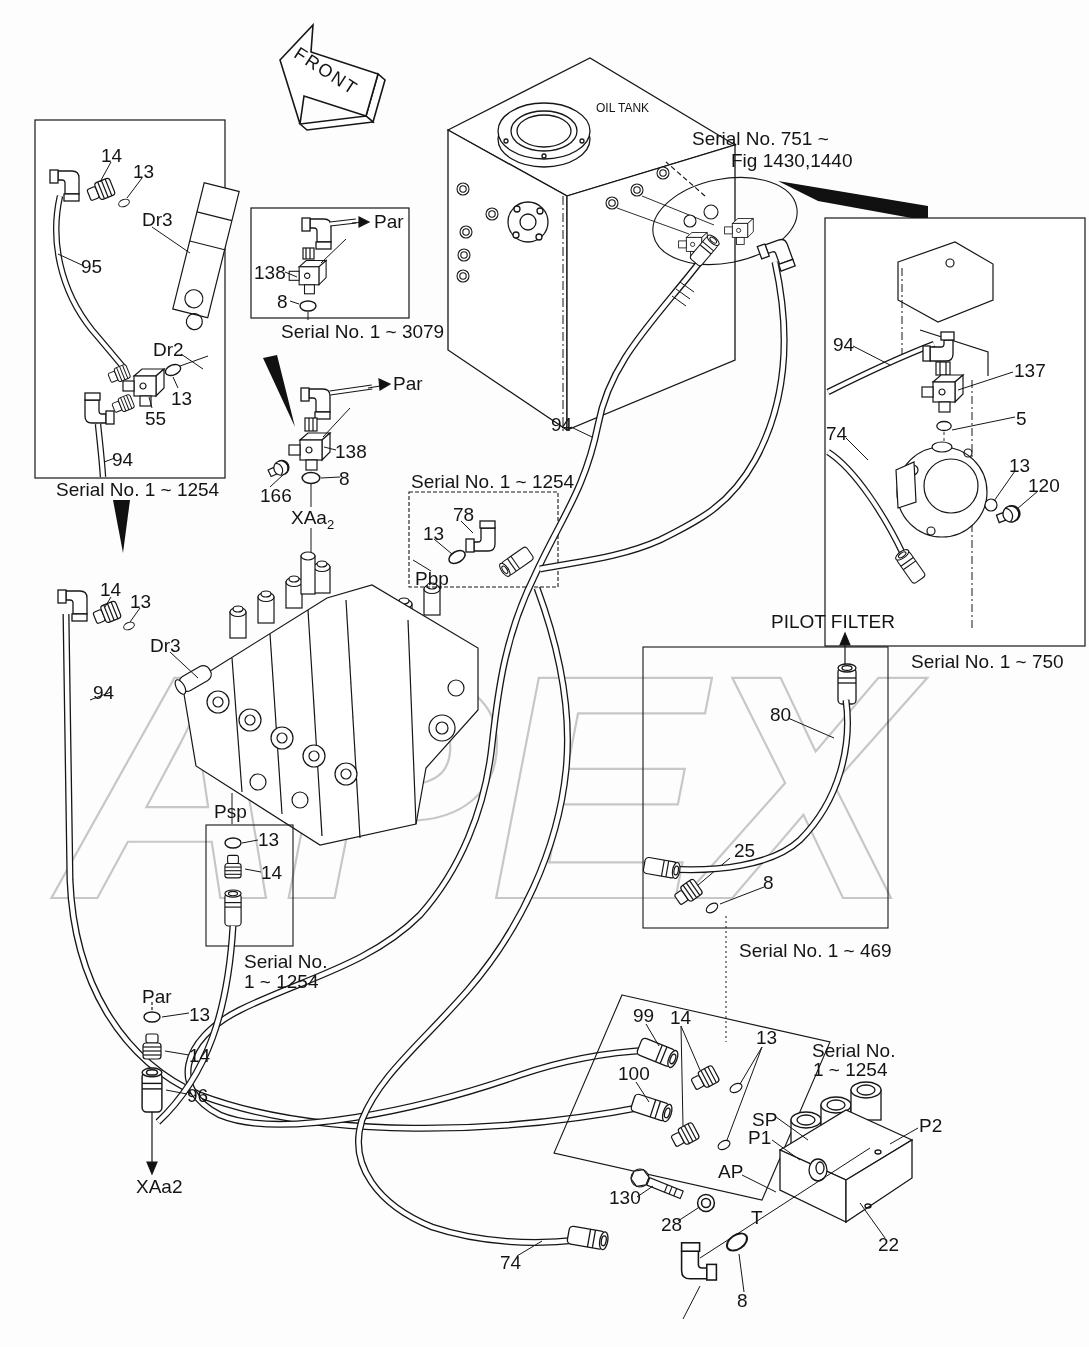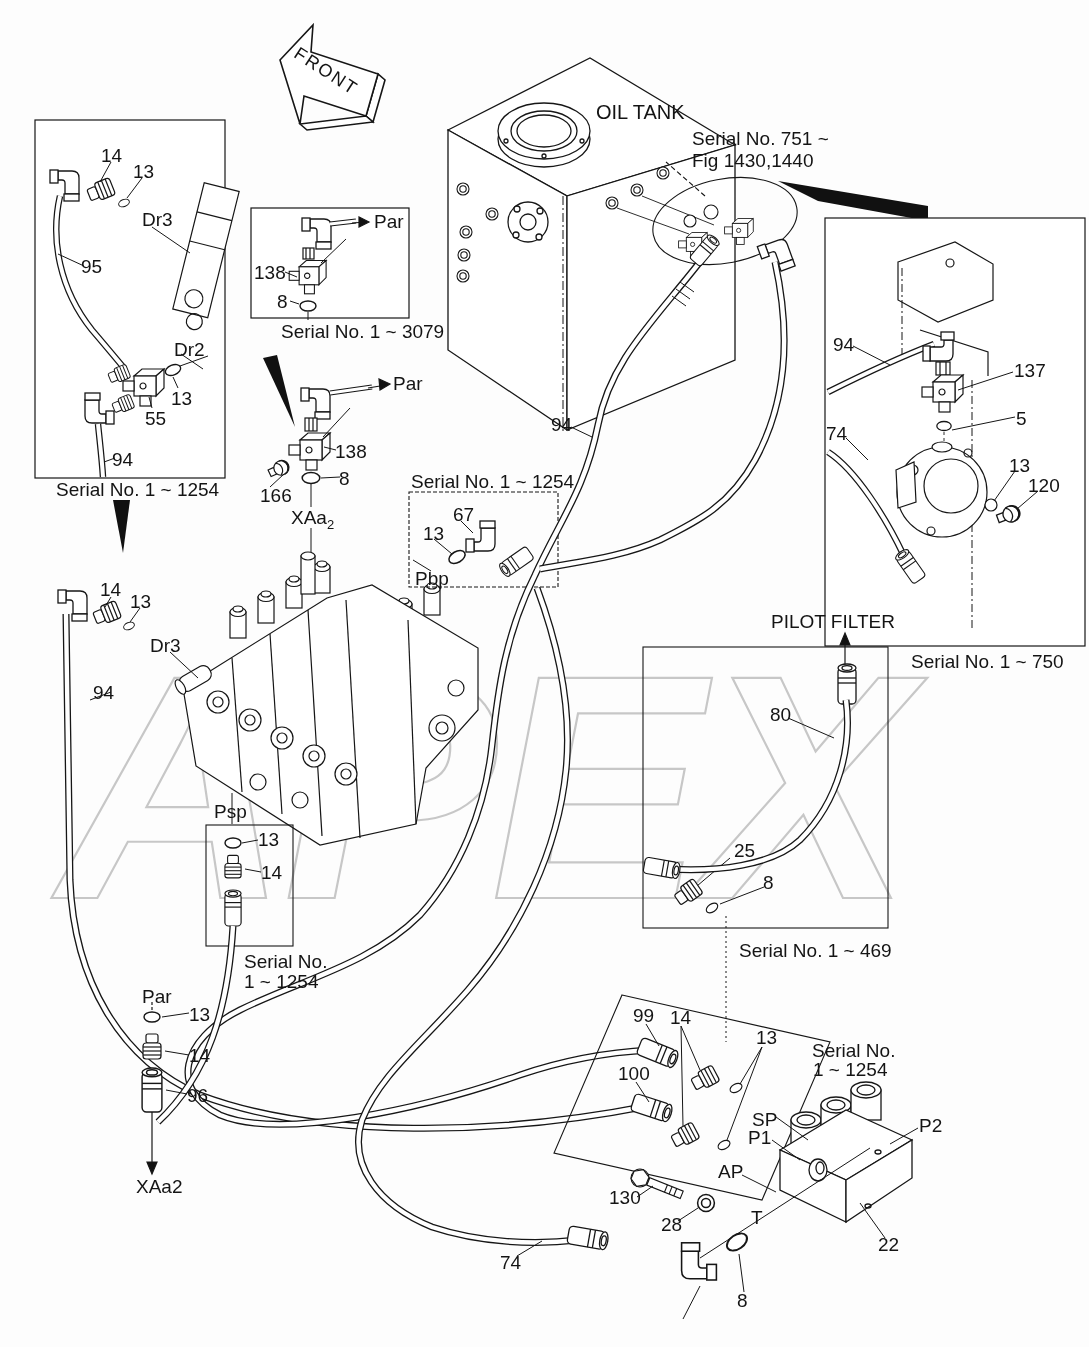--- a/index.html
+++ b/index.html
@@ -1,21 +1,21 @@
 <!DOCTYPE html>
 <html><head>
 <meta charset="utf-8">
 <style>
   html,body{margin:0;padding:0;background:#fff;}
   #canvas{position:relative;width:1089px;height:1347px;background:#fdfdfd;overflow:hidden;
           font-family:"Liberation Sans",sans-serif;color:#111;}
   svg{position:absolute;left:0;top:0;}
   .lbl{position:absolute;font-size:19px;line-height:1.05;white-space:nowrap;color:#141414;}
   .lbl sub{font-size:13px;}
-  .big{font-size:20px;}
+  .big{font-size:12px;}
   .front{transform:rotate(33deg);transform-origin:left top;font-size:18px;letter-spacing:2px;}
   .wm-txt{font-family:"Liberation Sans",sans-serif;font-style:italic;font-weight:bold;}
 </style>
 </head>
 <body>
 
 <div id="canvas">
 
 <svg width="1089" height="1347" viewBox="0 0 1089 1347">
   <defs>
@@ -465,45 +465,45 @@
   </g>
 
   <g stroke="#161616" stroke-width="1">
     <line x1="571" y1="427" x2="592" y2="437"></line>
   </g>
 </svg>
 
 <div class="lbl front" style="left:301px;top:44px;">FRONT</div>
 <div class="lbl big" style="left:596px;top:102px;">OIL TANK</div>
 <div class="lbl" style="left:692px;top:129px;">Serial No. 751 ~</div>
-<div class="lbl" style="left:692px;top:151px;">Fig 1430,1440</div>
+<div class="lbl" style="left:731px;top:151px;">Fig 1430,1440</div>
 
 <div class="lbl" style="left:101px;top:146px;">14</div>
 <div class="lbl" style="left:133px;top:162px;">13</div>
 <div class="lbl" style="left:142px;top:210px;">Dr3</div>
 <div class="lbl" style="left:81px;top:257px;">95</div>
-<div class="lbl" style="left:153px;top:340px;margin-left:21px;">Dr2</div>
+<div class="lbl" style="left:153px;top:340px;">Dr2</div>
 <div class="lbl" style="left:171px;top:389px;">13</div>
 <div class="lbl" style="left:145px;top:409px;">55</div>
 <div class="lbl" style="left:112px;top:450px;">94</div>
 <div class="lbl" style="left:56px;top:480px;">Serial No. 1 ~ 1254</div>
 
 <div class="lbl" style="left:374px;top:212px;">Par</div>
 <div class="lbl" style="left:254px;top:263px;">138</div>
 <div class="lbl" style="left:277px;top:292px;">8</div>
 <div class="lbl" style="left:281px;top:322px;">Serial No. 1 ~ 3079</div>
 
 <div class="lbl" style="left:393px;top:374px;">Par</div>
 <div class="lbl" style="left:335px;top:442px;">138</div>
 <div class="lbl" style="left:339px;top:469px;">8</div>
 <div class="lbl" style="left:260px;top:486px;">166</div>
 <div class="lbl" style="left:291px;top:508px;"><span>XAa</span><sub>2</sub></div>
 
 <div class="lbl" style="left:411px;top:472px;">Serial No. 1 ~ 1254</div>
-<div class="lbl" style="left:453px;top:505px;">67</div>
+<div class="lbl" style="left:453px;top:505px;">78</div>
 <div class="lbl" style="left:423px;top:524px;">13</div>
 <div class="lbl" style="left:415px;top:569px;">Pbp</div>
 
 <div class="lbl" style="left:833px;top:335px;">94</div>
 <div class="lbl" style="left:1014px;top:361px;">137</div>
 <div class="lbl" style="left:1016px;top:409px;">5</div>
 <div class="lbl" style="left:826px;top:424px;">74</div>
 <div class="lbl" style="left:1009px;top:456px;">13</div>
 <div class="lbl" style="left:1028px;top:476px;">120</div>
 <div class="lbl" style="left:911px;top:652px;">Serial No. 1 ~ 750</div>

